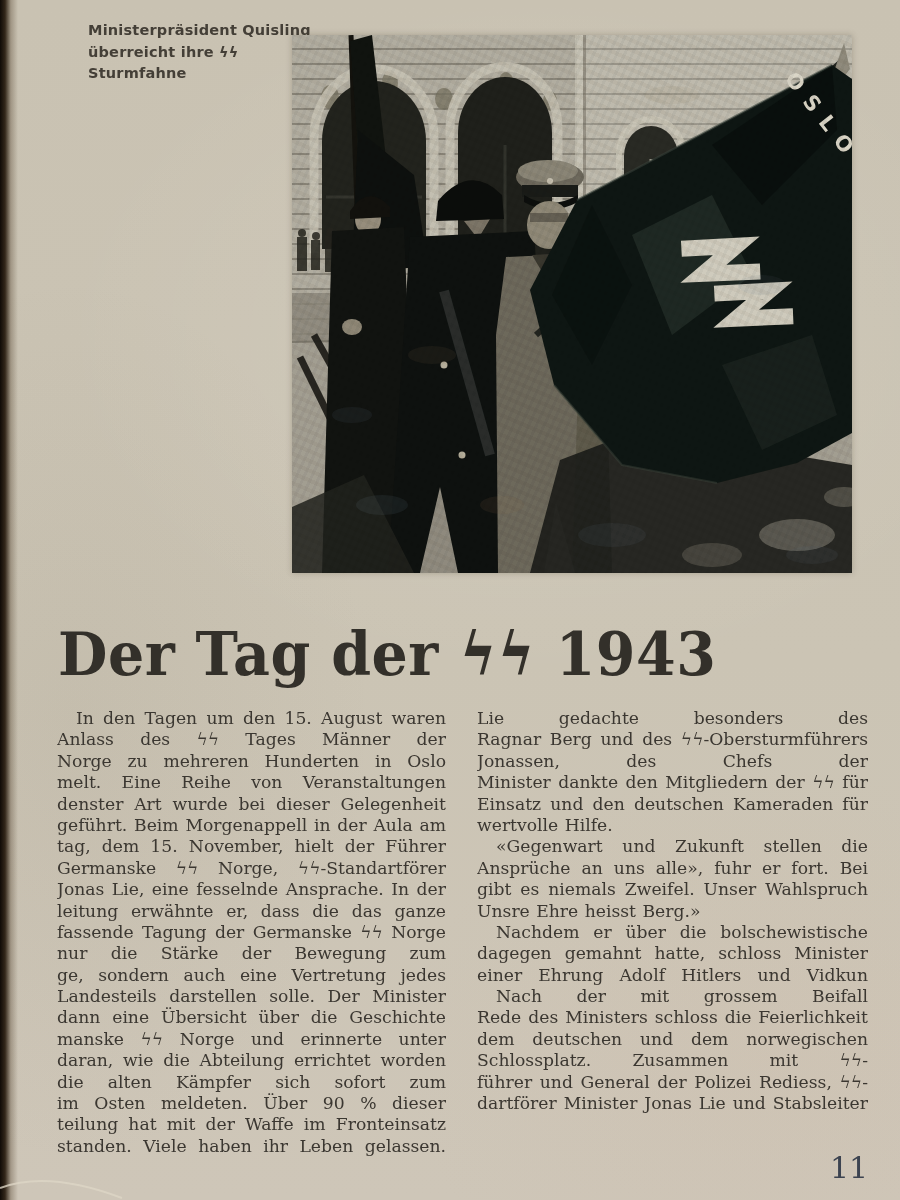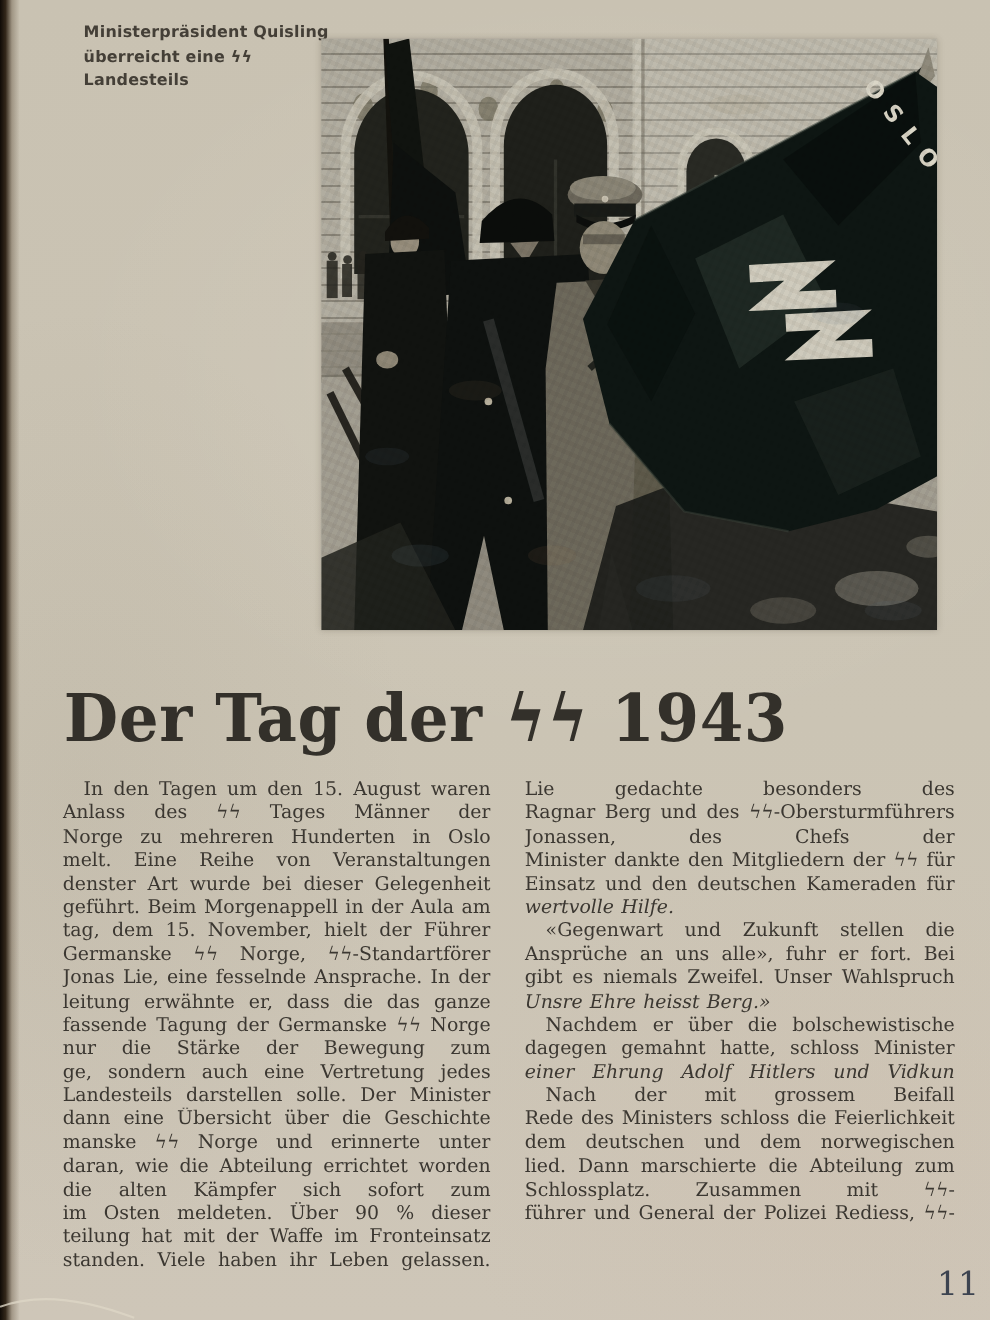--- a/index.html
+++ b/index.html
@@ -10,21 +10,21 @@
       radial-gradient(ellipse 700px 500px at 60% 28%, rgba(255,255,248,0.10), transparent 70%),
       radial-gradient(ellipse 520px 420px at 85% 88%, rgba(208,172,150,0.10), transparent 70%),
       radial-gradient(ellipse 420px 620px at 8% 60%, rgba(118,108,88,0.08), transparent 72%),
       linear-gradient(180deg,#c9c2b2 0%,#cbc4b4 55%,#cec6b8 100%);
   }
   .spine{
     position:absolute;left:0;top:0;width:18px;height:1200px;
     background:linear-gradient(90deg,#0f0a06 0%,#33271a 28%,rgba(92,76,56,.38) 60%,rgba(92,76,56,0) 100%);
   }
   .caption{
-    position:absolute;left:76px;top:20px;width:240px;
+    position:absolute;left:88px;top:20px;width:240px;
     font-family:"DejaVu Sans",sans-serif;font-size:14.5px;font-weight:600;
     color:#443f37;line-height:21.5px;letter-spacing:.2px;
   }
   .photo{
     position:absolute;left:292px;top:35px;width:560px;height:538px;
     background:#b1ac9e;overflow:hidden;
     box-shadow:0 0 6px rgba(60,50,35,.25);
     filter:contrast(1.02) saturate(.9);
   }
   .photo svg{position:absolute;left:0;top:0;display:block;}
@@ -48,36 +48,36 @@
     color:#33302a;letter-spacing:.5px;transform:scaleY(1.05);transform-origin:left top;
     white-space:nowrap;
   }
   .col{position:absolute;top:708px;}
   .col-left{left:57px;width:389px;}
   .col-right{left:477px;width:391px;}
   .line{
     font-size:17.2px;line-height:21.4px;height:21.4px;color:#3b3731;
     text-align:justify;text-align-last:justify;word-spacing:1px;overflow:hidden;
   }
-  .line.last{text-align-last:left;font-style:italic;}
+  .line.last{text-align-last:left;}
   .line.indent{text-indent:19px;}
   .pagenum{
-    position:absolute;left:830px;top:1150px;width:60px;text-align:right;
+    position:absolute;left:830px;top:1150px;width:60px;text-align:left;
     font-family:"DejaVu Serif",serif;font-size:30px;color:#3c4350;
   }
   .curl{position:absolute;left:0;top:1166px;}
 </style>
 </head>
 <body>
 
 <div class="spine"></div>
 
 <div class="caption">
   <div>Ministerpräsident Quisling</div>
-  <div>überreicht eine ϟϟ Landesteils</div>
+  <div>überreicht ihre ϟϟ Sturmfahne</div>
 </div>
 
 <div class="photo">
   <div class="rustication"></div>
   <div class="facade-right"></div>
   <svg width="560" height="538" viewBox="0 0 560 538">
 
     <rect x="283" y="0" width="8" height="296" fill="#d0cbbc" opacity=".5"></rect>
     <rect x="291" y="0" width="3" height="296" fill="#6f6a5b" opacity=".5"></rect>
 
@@ -250,22 +250,22 @@
     <div class="line indent">«Gegenwart und Zukunft stellen die grössten</div>
     <div class="line">Ansprüche an uns alle», fuhr er fort. Bei der ϟϟ</div>
     <div class="line">gibt es niemals Zweifel. Unser Wahlspruch ist:</div>
     <div class="line last">Unsre Ehre heisst Berg.»</div>
     <div class="line indent">Nachdem er über die bolschewistische Frage</div>
     <div class="line">dagegen gemahnt hatte, schloss Minister Lie mit</div>
     <div class="line last">einer Ehrung Adolf Hitlers und Vidkun Quislings.</div>
     <div class="line indent">Nach der mit grossem Beifall aufgenommenen</div>
     <div class="line">Rede des Ministers schloss die Feierlichkeit mit</div>
     <div class="line">dem deutschen und dem norwegischen National-</div>
-    <div class="line">lied. Dann marschierte die Abteilung zum</div>
     <div class="line">Schlossplatz. Zusammen mit ϟϟ-Obergruppen-</div>
     <div class="line">führer und General der Polizei Rediess, ϟϟ-Stan-</div>
+    <div class="line">dartförer Minister Jonas Lie und Stabsleiter</div>
   </div>
 
 <div class="pagenum">11</div>
 
 <svg class="curl" width="130" height="34">
   <path d="M0,22 Q48,4 122,32" stroke="#ddd6c6" stroke-width="2" fill="none" opacity=".8"></path>
 </svg>
 
 </body></html>

